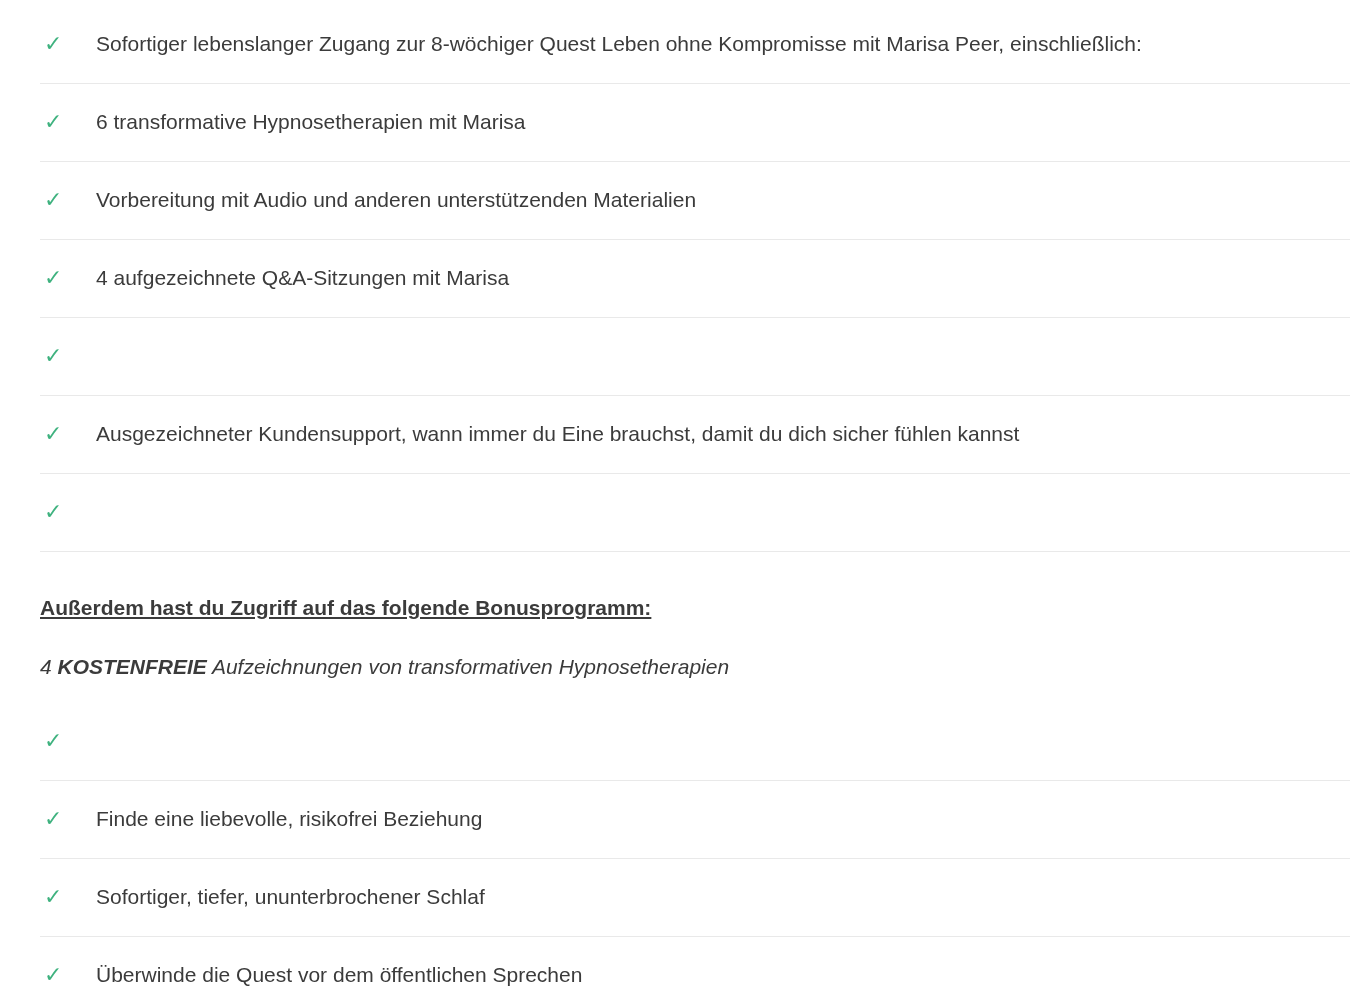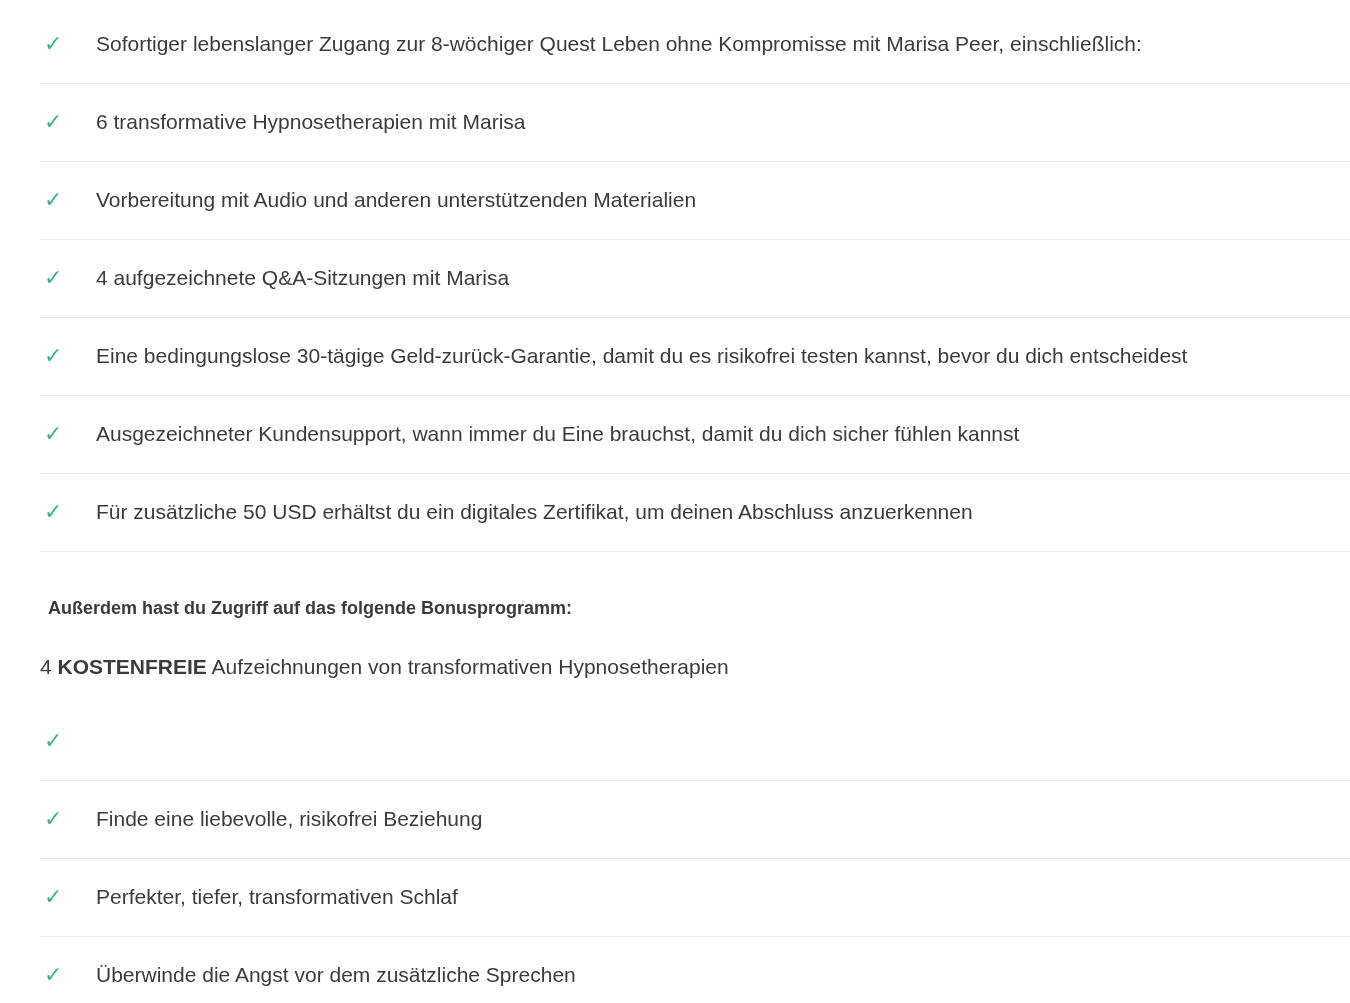--- a/index.html
+++ b/index.html
@@ -40,31 +40,33 @@
     color: var(--accent-green);
     font-size: 22px;
     line-height: 28px;
     font-weight: 400;
   }
   .item-text {
     flex: 1 1 auto;
     color: var(--text);
   }
   .bonus-heading {
-    margin: 42px 0 0 8px;
+    margin: 42px 0 0 0;
     font-weight: 700;
-    font-size: 18px;
+    font-size: 21px;
     line-height: 28px;
     color: var(--text);
+    text-decoration: underline;
   }
   .bonus-intro {
     margin: 31px 0 0 0;
     font-size: 21px;
     line-height: 28px;
     color: var(--text);
+    font-style: italic;
   }
   .bonus-intro .bold { font-weight: 700; }
   .bonus-list {
     margin-top: 22px;
   }
   .bonus-list .row:last-child { border-bottom: none; }
 </style>
 </head>
 <body>
 
@@ -82,47 +84,45 @@
     <div class="row">
       <span class="check">✓</span>
       <span class="item-text">Vorbereitung mit Audio und anderen unterstützenden Materialien</span>
     </div>
     <div class="row">
       <span class="check">✓</span>
       <span class="item-text">4 aufgezeichnete Q&amp;A-Sitzungen mit Marisa</span>
     </div>
     <div class="row">
       <span class="check">✓</span>
-      <span class="item-text">Eine bedingungslose 30-tägige Geld-zurück-Garantie, damit du es risikofrei testen kannst, bevor du dich entscheidest</span>
     </div>
     <div class="row">
       <span class="check">✓</span>
       <span class="item-text">Ausgezeichneter Kundensupport, wann immer du Eine brauchst, damit du dich sicher fühlen kannst</span>
     </div>
     <div class="row">
       <span class="check">✓</span>
-      <span class="item-text">Für zusätzliche 50 USD erhältst du ein digitales Zertifikat, um deinen Abschluss anzuerkennen</span>
     </div>
   </div>
 
   <h3 class="bonus-heading">Außerdem hast du Zugriff auf das folgende Bonusprogramm:</h3>
 
   <p class="bonus-intro"><span>4 </span><span class="bold">KOSTENFREIE</span><span> Aufzeichnungen von transformativen Hypnosetherapien</span></p>
 
   <div class="checklist bonus-list">
     <div class="row">
       <span class="check">✓</span>
     </div>
     <div class="row">
       <span class="check">✓</span>
       <span class="item-text">Finde eine liebevolle, risikofrei Beziehung</span>
     </div>
     <div class="row">
       <span class="check">✓</span>
-      <span class="item-text">Perfekter, tiefer, transformativen Schlaf</span>
+      <span class="item-text">Sofortiger, tiefer, ununterbrochener Schlaf</span>
     </div>
     <div class="row">
       <span class="check">✓</span>
-      <span class="item-text">Überwinde die Angst vor dem zusätzliche Sprechen</span>
+      <span class="item-text">Überwinde die Quest vor dem öffentlichen Sprechen</span>
     </div>
   </div>
 
 </div>
 
 </body></html>

